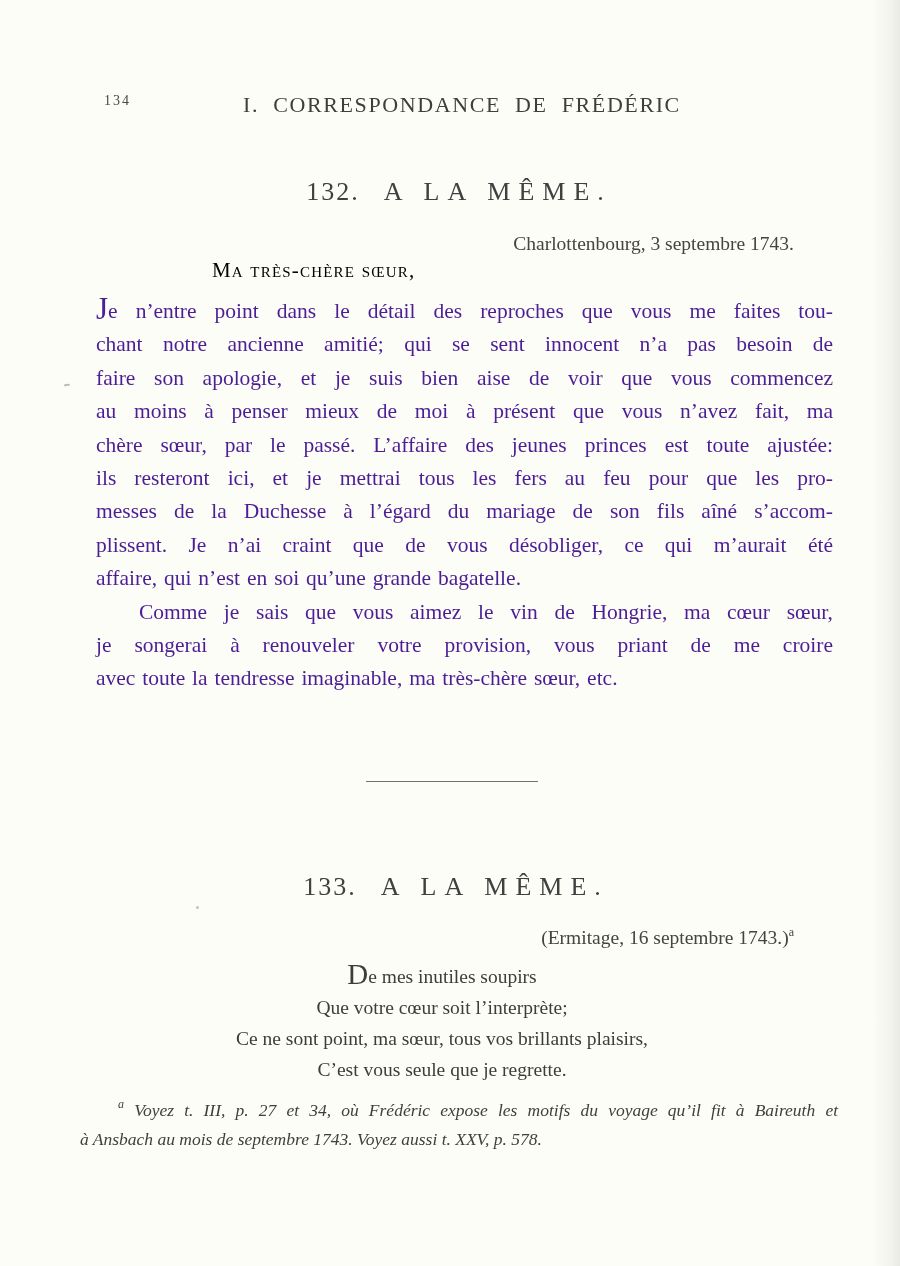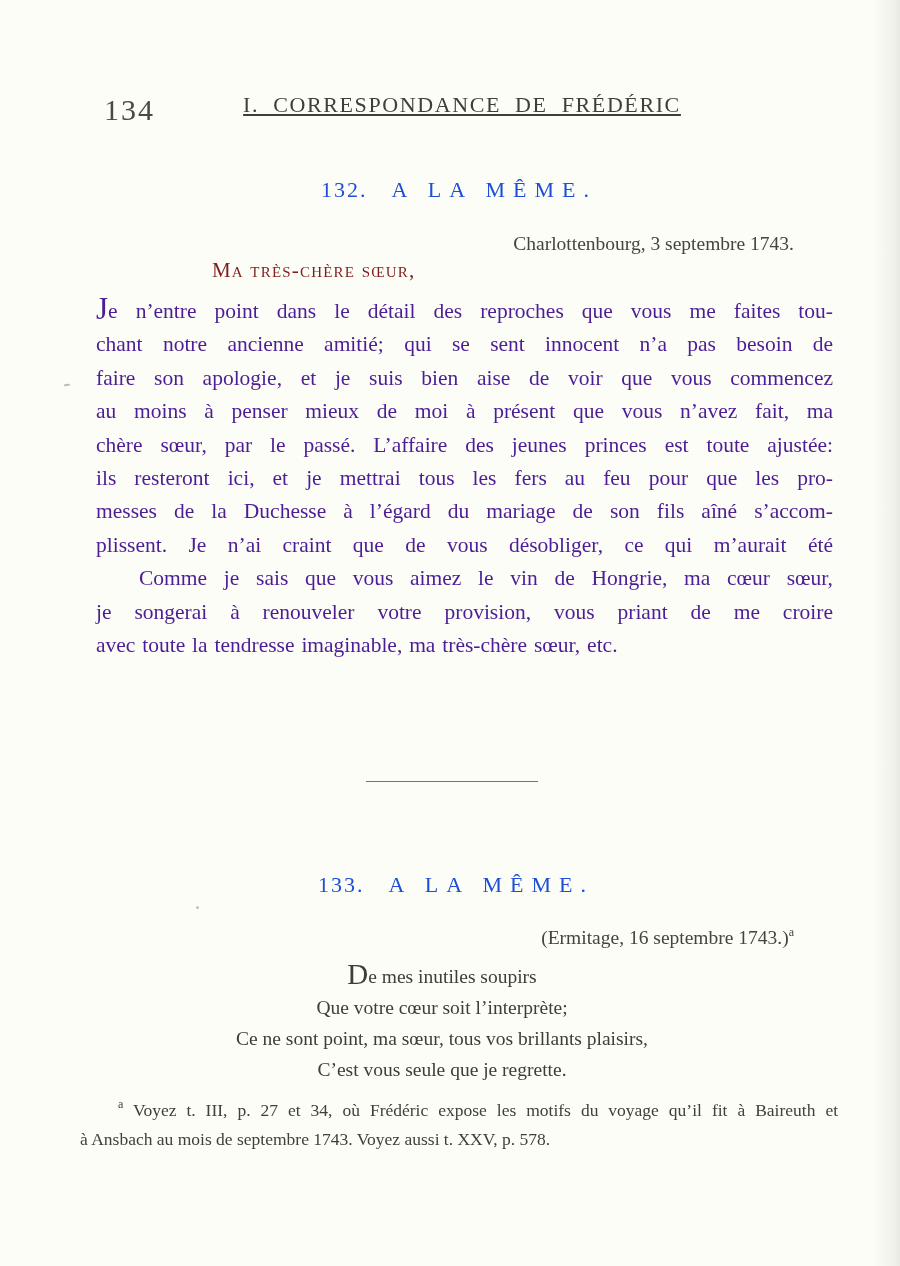--- a/index.html
+++ b/index.html
@@ -16,48 +16,48 @@
   }
 
   .edge-shadow {
     position: absolute; top: 0; right: 0; width: 28px; height: 100%;
     background: linear-gradient(to right, rgba(135,135,120,0) 0%, rgba(135,135,120,0.09) 70%, rgba(135,135,120,0.16) 100%);
     pointer-events: none;
   }
 
   .page-number {
     position: absolute; top: 93px; left: 104px;
-    font-size: 30px; letter-spacing: 2px; color: #4a4944;
+    font-size: 14px; letter-spacing: 2px; color: #4a4944;
   }
   .running-title {
     position: absolute; top: 92px; left: 462px; transform: translateX(-50%);
     font-size: 22px; letter-spacing: 1.6px; word-spacing: 7px;
-    white-space: nowrap; color: #3f3e39; text-decoration: underline;
+    white-space: nowrap; color: #3f3e39;
   }
 
   .letter-heading {
     position: absolute; transform: translateX(-50%);
-    white-space: nowrap; font-size: 22px; color: #1d4ed8; text-align: center;
+    white-space: nowrap; font-size: 26px; color: #404040; text-align: center;
   }
   .h132 { top: 177px; left: 459px; }
   .h133 { top: 872px; left: 456px; }
   .h-num { letter-spacing: 2px; margin-right: 24px; }
   .h-title { letter-spacing: 8px; }
 
   .dateline {
     position: absolute; right: 106px; white-space: nowrap;
     font-size: 19.5px; color: #45443f;
   }
   .d132 { top: 233px; }
   .d133 { top: 927px; }
 
   .salutation {
     position: absolute; top: 258px; left: 212px;
     font-variant: small-caps; font-size: 21px; letter-spacing: 1.2px;
-    color: #7f1d1d;
+    color: #000000;
   }
 
   .body-block {
     position: absolute; top: 295px; left: 96px; width: 737px;
     font-size: 21.5px; line-height: 33.4px; word-spacing: 1.5px;
     color: #4c1d95;
   }
   .line { text-align: justify; text-align-last: justify; }
   .line.last { text-align-last: left; }
   .line.indent { padding-left: 43px; }
@@ -77,21 +77,21 @@
   }
   .poem-line { text-align: center; }
   .poem-initial { font-size: 29px; }
 
   .note-mark { font-size: 12px; line-height: 0; position: relative; top: -1px; }
 
   .footnote {
     position: absolute; top: 1096px; left: 80px; width: 758px;
     font-size: 17.5px; line-height: 28.5px; color: #403f3a;
   }
-  .fn-line { text-align: left; }
+  .fn-line { text-align: left; font-style: italic; }
   .fn-first { padding-left: 38px; text-align: justify; text-align-last: justify; }
 
   .speck { position: absolute; background: #8a8a80; }
   .speck-1 { left: 64px; top: 384px; width: 6px; height: 2px; opacity: .55; border-radius: 1px; transform: rotate(-8deg); }
   .speck-2 { left: 196px; top: 906px; width: 3px; height: 3px; opacity: .5; border-radius: 50%; }
 </style>
 </head>
 <body>
 
 <div class="page">
@@ -109,20 +109,21 @@
 
   <div class="body-block">
     <div class="line"><span class="initial">J</span><span>e n’entre point dans le détail des reproches que vous me faites tou-</span></div>
     <div class="line">chant notre ancienne amitié; qui se sent innocent n’a pas besoin de</div>
     <div class="line">faire son apologie, et je suis bien aise de voir que vous commencez</div>
     <div class="line">au moins à penser mieux de moi à présent que vous n’avez fait, ma</div>
     <div class="line">chère sœur, par le passé. L’affaire des jeunes princes est toute ajustée:</div>
     <div class="line">ils resteront ici, et je mettrai tous les fers au feu pour que les pro-</div>
     <div class="line">messes de la Duchesse à l’égard du mariage de son fils aîné s’accom-</div>
     <div class="line">plissent. Je n’ai craint que de vous désobliger, ce qui m’aurait été</div>
+    <div class="line last">affaire, qui n’est en soi qu’une grande bagatelle.</div>
     <div class="line indent">Comme je sais que vous aimez le vin de Hongrie, ma cœur sœur,</div>
     <div class="line">je songerai à renouveler votre provision, vous priant de me croire</div>
     <div class="line last">avec toute la tendresse imaginable, ma très-chère sœur, etc.</div>
   </div>
 
   <div class="divider"></div>
 
   <div class="letter-heading h133"><span class="h-num">133.</span><span class="h-title">A LA MÊME.</span></div>
 
   <div class="dateline d133"><span>(Ermitage, 16 septembre 1743.)</span><sup class="note-mark">a</sup></div>

